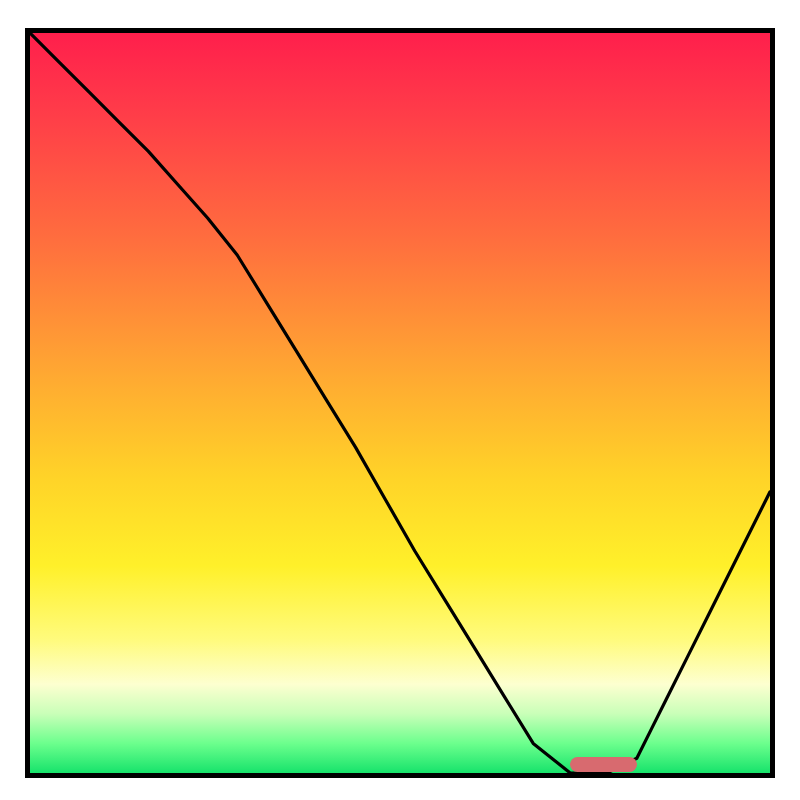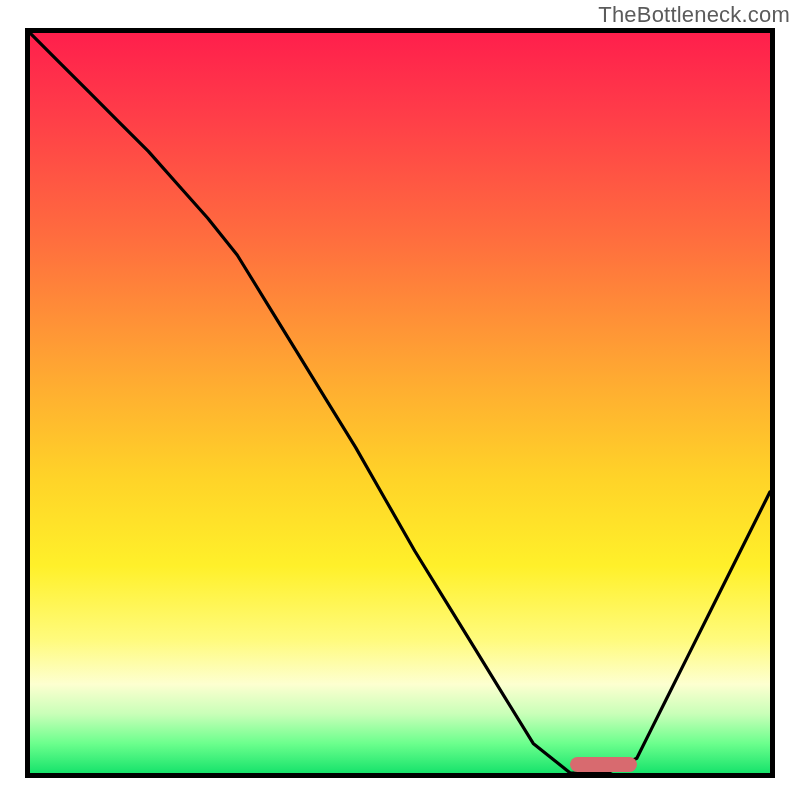--- a/index.html
+++ b/index.html
@@ -72,21 +72,20 @@
     position: absolute;
     background: #d86a6f;
     border-radius: 10px;
   }
 </style>
 </head>
 <body>
 
 <div class="frame">
 
-  <div class="watermark">TheBottleneck.com</div>
 
   <div class="plot-box">
     <div class="plot-inner">
 
       <div class="gradient"></div>
 
       <svg class="curve" viewBox="0 0 740 740" preserveAspectRatio="none">
         <path fill="none" stroke="#000" stroke-width="3.2" stroke-linecap="round" stroke-linejoin="round" d="M 0.0 0.0 C 23.7 23.7, 35.5 35.5, 59.2 59.2 C 82.9 82.9, 94.7 94.7, 118.4 118.4 C 142.1 145.0, 153.9 158.4, 177.6 185.0 C 189.4 199.8, 195.4 207.2, 207.2 222.0 C 230.9 260.5, 242.7 279.7, 266.4 318.2 C 290.1 356.7, 301.9 375.9, 325.6 414.4 C 349.3 455.8, 361.1 476.6, 384.8 518.0 C 408.5 556.5, 420.3 575.7, 444.0 614.2 C 467.7 652.7, 479.5 671.9, 503.2 710.4 C 518.0 722.2, 525.4 728.2, 540.2 740.0 C 555.0 740.0, 562.4 740.0, 577.2 740.0 C 589.0 734.1, 595.0 731.1, 606.8 725.2 C 618.6 701.5, 624.6 689.7, 636.4 666.0 C 654.2 630.5, 663.0 612.7, 680.8 577.2 C 704.5 529.8, 716.3 506.2, 740.0 458.8"></path>
       </svg>
 

